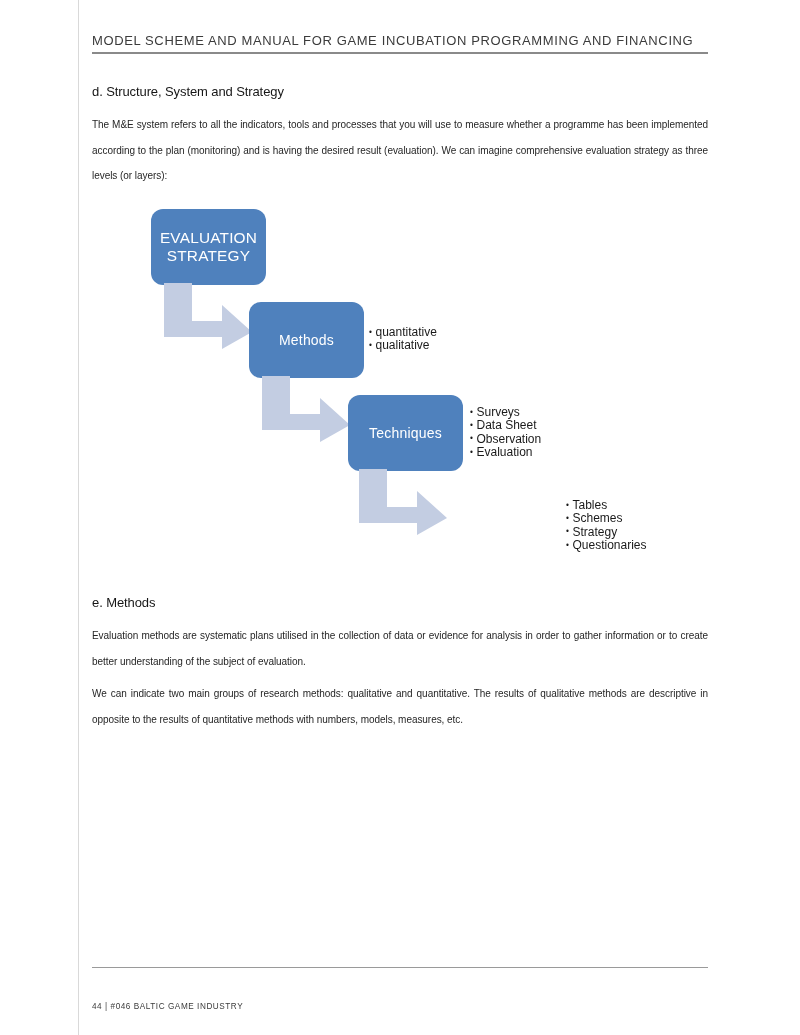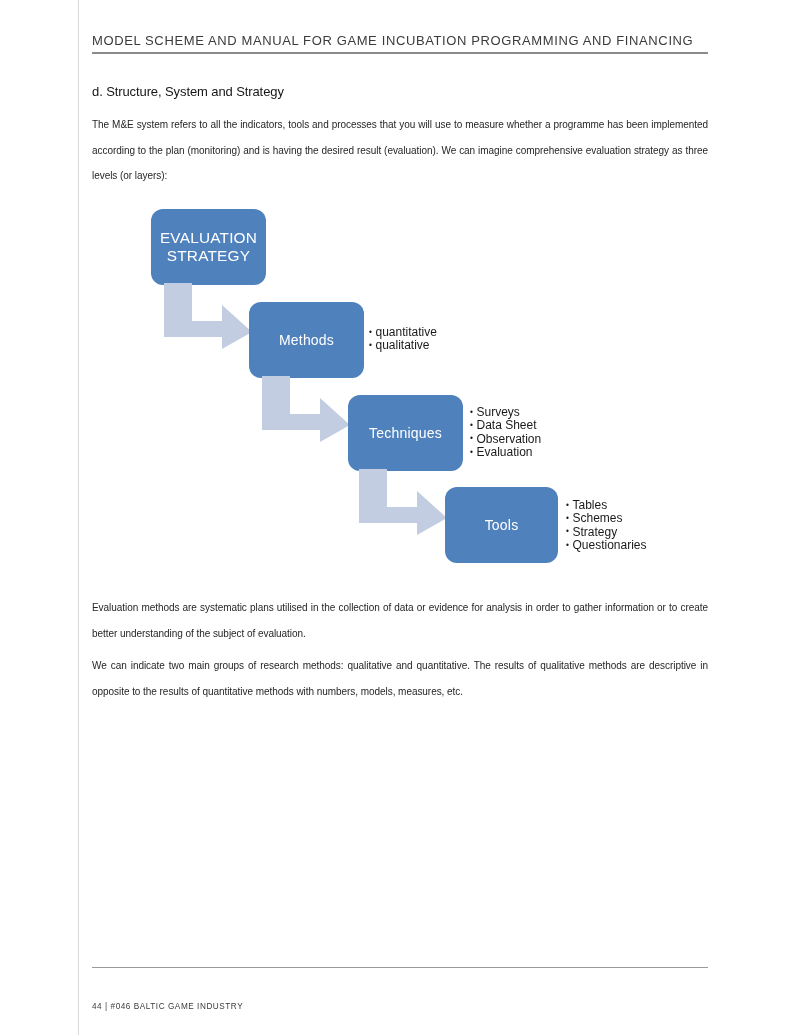--- a/index.html
+++ b/index.html
@@ -198,35 +198,31 @@
       <div>Surveys</div>
       <div>Data Sheet</div>
       <div>Observation</div>
       <div>Evaluation</div>
     </div>
 
     <svg class="dg-arrow" style="left:359px; top:274px; width:88px; height:66px;" viewBox="0 0 88 66">
       <path d="M0,0 L28,0 L28,38 L58,38 L58,22 L88,49 L58,66 L58,54 L0,54 Z" fill="#c3cde2"></path>
     </svg>
 
-    <div class="dg-box level2" style="left:445px; top:292px; width:113px; height:76px;">
-      <div>
-        <span>Tools</span>
-      </div>
-    </div>
     <div class="dg-bullets" style="left:566px; top:304px;">
       <div>Tables</div>
       <div>Schemes</div>
       <div>Strategy</div>
       <div>Questionaries</div>
     </div>
 
   </div>
 
   <div class="content" style="top:595px;">
+    <h2 class="section-title">e. Methods</h2>
     <p class="body-text">Evaluation methods are systematic plans utilised in the collection of data or evidence for analysis in order to gather information or to create better understanding of the subject of evaluation.</p>
     <p class="body-text">We can indicate two main groups of research methods: qualitative and quantitative. The results of qualitative methods are descriptive in opposite to the results of quantitative methods with numbers, models, measures, etc.</p>
   </div>
 
   <div class="doc-footer-rule"></div>
   <div class="doc-footer">44 | #046 BALTIC GAME INDUSTRY</div>
 
 </div>
 
 </body></html>

